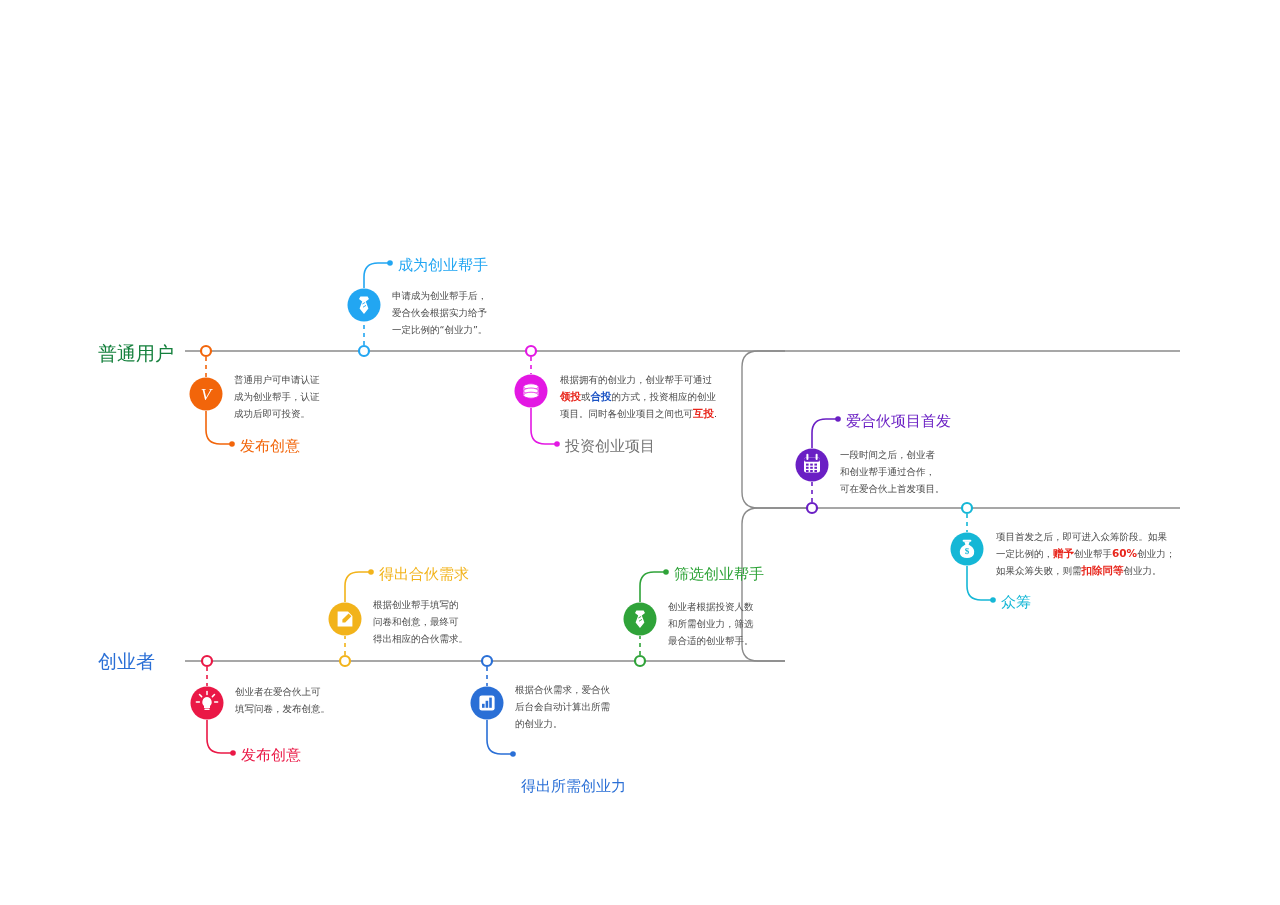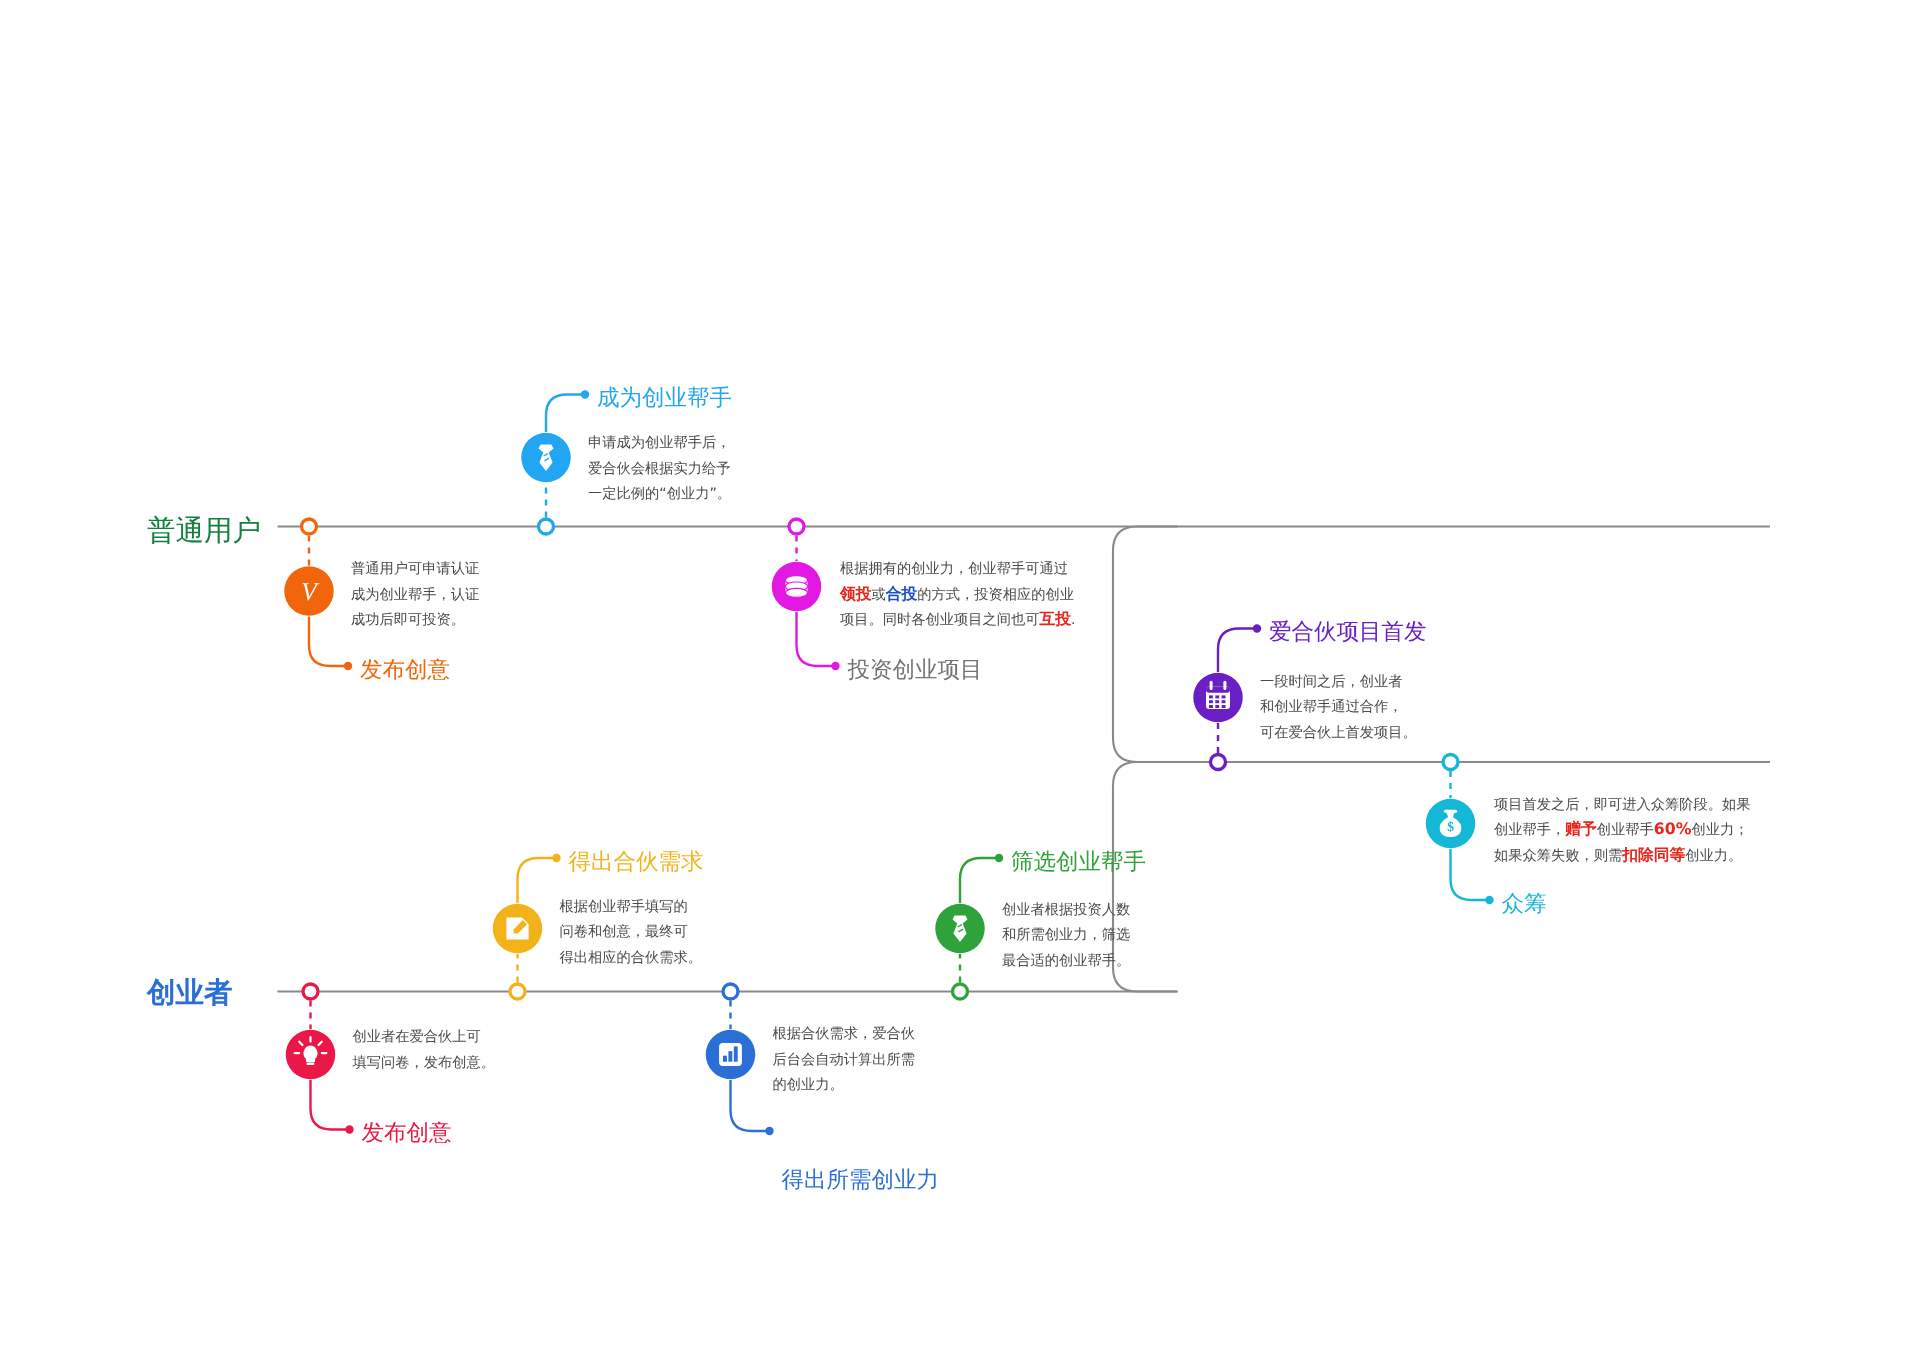--- a/index.html
+++ b/index.html
@@ -196,21 +196,21 @@
           <path d="M 636.4,610.4 L 643.6,610.4 L 645,613 L 641.8,615.6 L 644.4,622.4 L 640,628 L 635.6,622.4 L 638.2,615.6 L 635,613 Z" fill="#ffffff"></path>
           <line x1="638.4" y1="618" x2="641.2" y2="616.4" stroke="#2fa339" stroke-width="0.9"></line>
           <line x1="639" y1="621.2" x2="642" y2="619.4" stroke="#2fa339" stroke-width="0.9"></line>
         </g>
       </g>
   </svg>
 
 
   <div id="labels">
       <div class="lane-label" style="left: 98px; top: 341px; color: #15803d;">普通用户</div>
-      <div class="lane-label" style="left: 98px; top: 649px; color: rgb(42, 111, 214); font-weight: bold;">创业者</div>
+      <div class="lane-label" style="left: 98px; top: 649px; color: rgb(42, 111, 214);">创业者</div>
       <div class="node-title" style="left: 240px; top: 437px; color: rgb(242, 101, 10);">发布创意</div>
       <div class="node-desc" style="left: 234px; top: 371px;">
         <div>普通用户可申请认证</div>
         <div>成为创业帮手，认证</div>
         <div>成功后即可投资。</div>
       </div>
       <div class="node-title" style="left: 398px; top: 256px; color: rgb(34, 166, 242);">成为创业帮手</div>
       <div class="node-desc" style="left: 392px; top: 287px;">
         <div>申请成为创业帮手后，</div>
         <div>爱合伙会根据实力给予</div>
@@ -224,21 +224,21 @@
       </div>
       <div class="node-title" style="left: 846px; top: 412px; color: rgb(106, 31, 196);">爱合伙项目首发</div>
       <div class="node-desc" style="left: 840px; top: 446px;">
         <div>一段时间之后，创业者</div>
         <div>和创业帮手通过合作，</div>
         <div>可在爱合伙上首发项目。</div>
       </div>
       <div class="node-title" style="left: 1001px; top: 593px; color: rgb(21, 183, 214);">众筹</div>
       <div class="node-desc" style="left: 996px; top: 528px;">
         <div><span>项目首发之后，即可进入众筹阶段。如果</span></div>
-        <div><span>创业帮手，</span><span class="em-red">赠予</span><span>创业帮手</span><span class="em-red">60%</span><span>创业力；</span></div>
+        <div><span>一定比例的，</span><span class="em-red">赠予</span><span>创业帮手</span><span class="em-red">60%</span><span>创业力；</span></div>
         <div><span>如果众筹失败，则需</span><span class="em-red">扣除同等</span><span>创业力。</span></div>
       </div>
       <div class="node-title" style="left: 241px; top: 746px; color: rgb(234, 24, 70);">发布创意</div>
       <div class="node-desc" style="left: 235px; top: 683px;">
         <div>创业者在爱合伙上可</div>
         <div>填写问卷，发布创意。</div>
       </div>
       <div class="node-title" style="left: 379px; top: 565px; color: rgb(242, 179, 26);">得出合伙需求</div>
       <div class="node-desc" style="left: 373px; top: 596px;">
         <div>根据创业帮手填写的</div>

